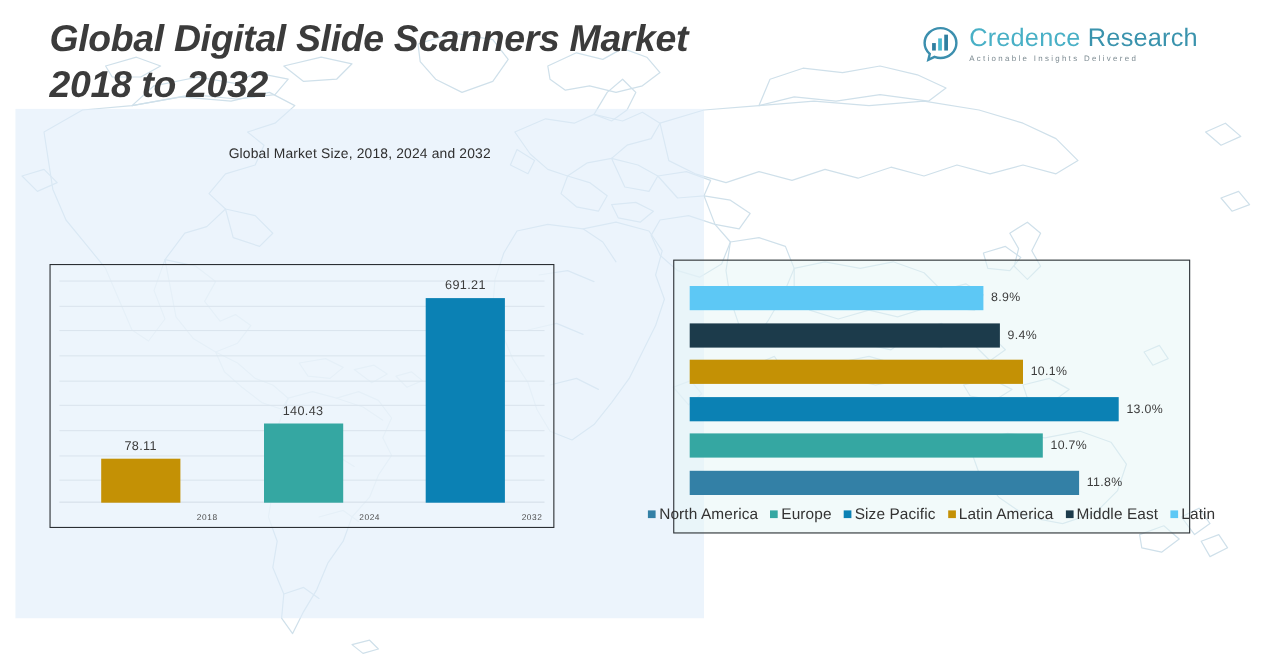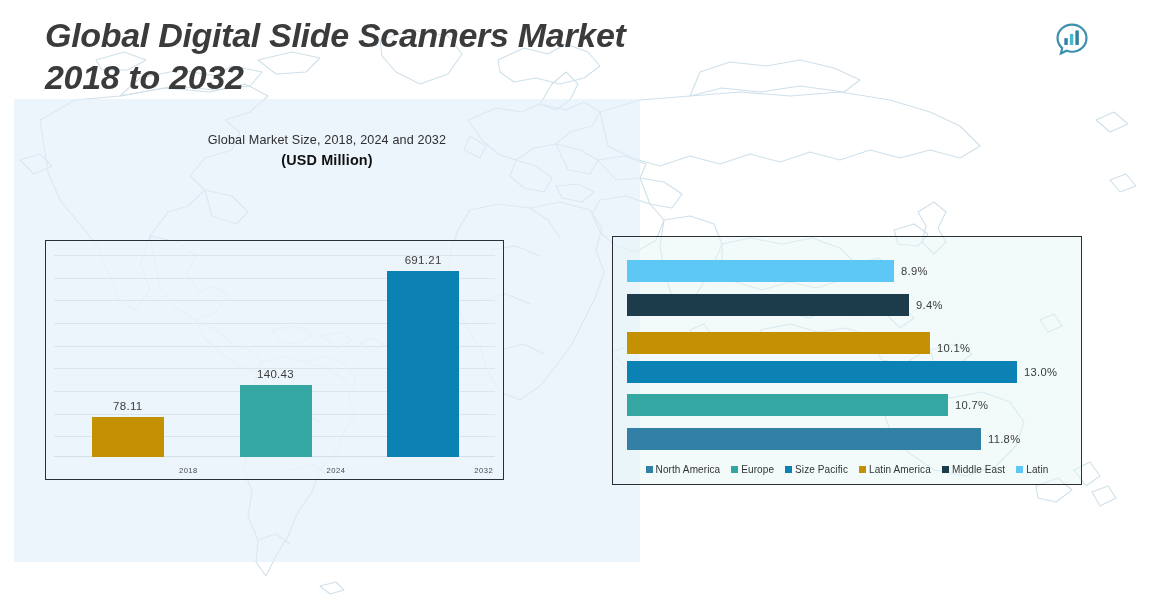--- a/index.html
+++ b/index.html
@@ -77,21 +77,21 @@
   .baseline { position:absolute; left:8px; right:8px; bottom:22px; height:1px; background:#d4dee8; }
 
   
   .hrow { position:absolute; left:14px; height:32px; display:flex; align-items:center; }
   .hbar { height:22px; }
   .hval { font-size:11.2px; color:#3c3c3c; margin-left:7px; letter-spacing:.3px; white-space:nowrap; }
 
   .legend {
     position:absolute; left:0; right:0; bottom:9px;
     display:flex; justify-content:center; align-items:flex-end; gap:11px;
-    font-size:10px; color:#333; letter-spacing:.1px;
+    font-size:14px; color:#333; letter-spacing:.1px;
   }
   .leg-item { display:flex; align-items:center; gap:3px; white-space:nowrap; }
   .leg-sw { width:7px; height:7px; display:inline-block; }
 </style>
 </head>
 <body>
 
 <div id="root">
 
   <div id="worldmap">
@@ -189,26 +189,29 @@
   <div class="logo-wrap">
     <div class="logo-mark">
       <svg viewBox="0 0 40 40" aria-hidden="true">
         <path d="M20 3 C10.6 3 3 10.2 3 19 C3 23.6 5.1 27.7 8.5 30.6 L7 37 L13.6 33.8
                  C15.6 34.5 17.8 35 20 35 C29.4 35 37 27.8 37 19 C37 10.2 29.4 3 20 3 Z" fill="none" stroke="#3c8fae" stroke-width="2.6"></path>
         <rect x="11" y="19" width="4" height="8" fill="#2f7fa0"></rect>
         <rect x="17.5" y="14" width="4" height="13" fill="#49b9cf"></rect>
         <rect x="24" y="10" width="4" height="17" fill="#2f7fa0"></rect>
       </svg>
     </div>
+    <div class="logo-text">
+      <div class="logo-name"><span>Credence</span><b> Research</b></div>
+      <div class="logo-tag">Actionable  Insights  Delivered</div>
+    </div>
   </div>
 
   <div class="panel panel-left">
     <div class="panel-title-wrap" style="top:34px;">
       <div class="pt-sub">Global Market Size, 2018, 2024 and 2032</div>
-      <div class="pt-main">(USD Million)</div>
     </div>
   </div>
 
   <div class="chart-frame frame-left">
     <div class="grid-lines" id="v-grid">
         <div class="gl" style="top: 195.333px;"></div>
         <div class="gl" style="top: 172.667px;"></div>
         <div class="gl" style="top: 150px;"></div>
         <div class="gl" style="top: 127.333px;"></div>
         <div class="gl" style="top: 104.667px;"></div>
@@ -241,21 +244,21 @@
   <div class="chart-frame frame-right">
     <div id="h-plot">
         <div class="hrow" style="top: 18px;">
           <div class="hbar" style="width: 267px; background: rgb(93, 200, 245);"></div>
           <span class="hval">8.9%</span>
         </div>
         <div class="hrow" style="top: 51.5px;">
           <div class="hbar" style="width: 282px; background: rgb(28, 59, 75);"></div>
           <span class="hval">9.4%</span>
         </div>
-        <div class="hrow" style="top: 85px; align-items: flex-end;">
+        <div class="hrow" style="top: 85px;">
           <div class="hbar" style="width: 303px; background: rgb(196, 145, 5);"></div>
           <span class="hval">10.1%</span>
         </div>
         <div class="hrow" style="top: 118.5px;">
           <div class="hbar" style="width: 390px; background: rgb(11, 129, 180);"></div>
           <span class="hval">13.0%</span>
         </div>
         <div class="hrow" style="top: 152px;">
           <div class="hbar" style="width: 321px; background: rgb(53, 167, 162);"></div>
           <span class="hval">10.7%</span>

